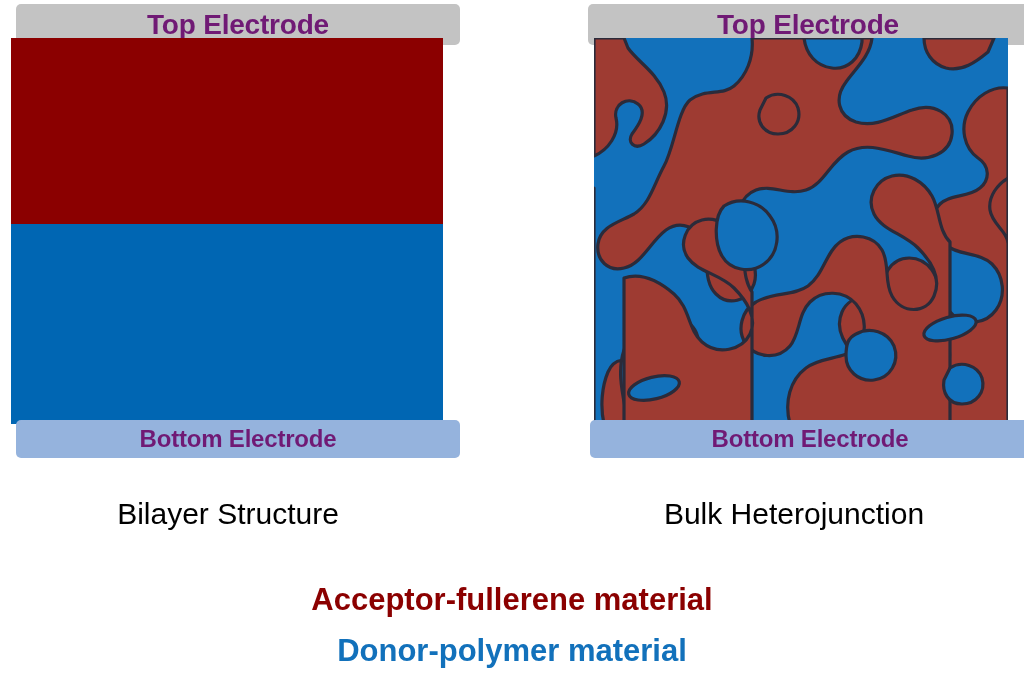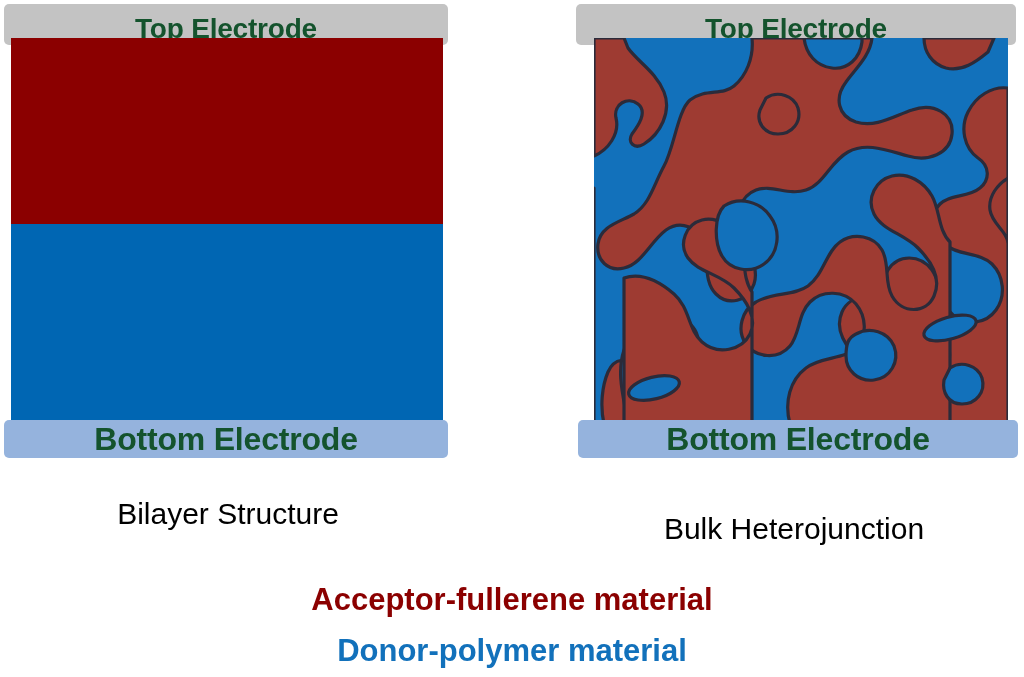--- a/index.html
+++ b/index.html
@@ -17,37 +17,38 @@
 
   
   .panel {
     position: absolute;
   }
 
   .electrode {
     position: absolute;
     border-radius: 5px;
     display: flex;
-    align-items: flex-end;
+    align-items: center;
     justify-content: center;
     box-sizing: border-box;
     font-weight: bold;
-    color: #14532d;
+    color: #701a75;
     letter-spacing: -0.2px;
     white-space: nowrap;
+    margin-left: 12px;
   }
 
   .electrode-top {
     background: #c3c3c3;
     font-size: 28px;
   }
 
   .electrode-bottom {
     background: #95b3dd;
-    font-size: 32px;
+    font-size: 24px;
   }
 
   .caption {
     position: absolute;
     font-size: 30px;
     font-weight: normal;
     color: #000000;
     text-align: center;
     white-space: nowrap;
   }
@@ -114,21 +115,21 @@
     height: 386px;
   }
   #bhj-bottom-electrode {
     left: 578px;
     top: 420px;
     width: 440px;
     height: 38px;
   }
   #bhj-caption {
     left: 564px;
-    top: 512px;
+    top: 497px;
     width: 460px;
   }
 
   
   #legend {
     position: absolute;
     left: 0;
     top: 578px;
     width: 1024px;
     text-align: center;

